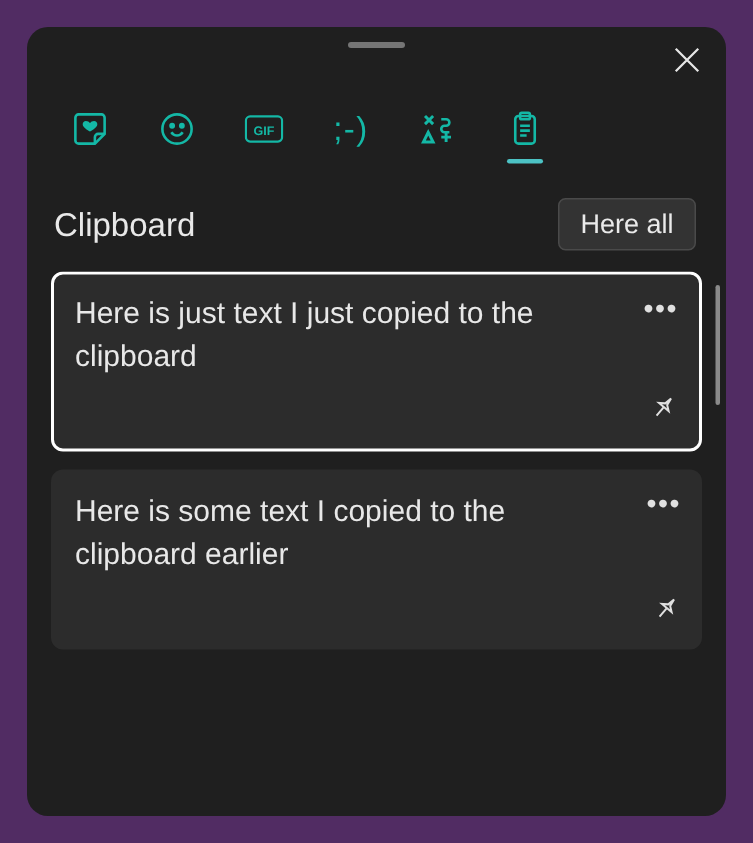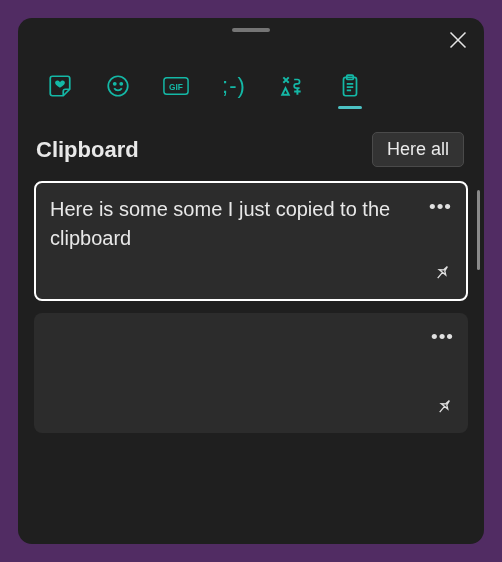--- a/index.html
+++ b/index.html
@@ -80,21 +80,21 @@
   .header-row {
     display: flex;
     align-items: center;
     justify-content: space-between;
     margin-top: 18px;
     padding: 0 4px 0 2px;
   }
   .title {
     color: #e8e8e8;
     font-size: 22px;
-    font-weight: 700;
+    font-weight: 400;
   }
   .clear-btn {
     background: #333333;
     color: #eaeaea;
     border: 1px solid #4a4a4a;
     border-radius: 5px;
     padding: 6px 14px;
     font-size: 18px;
     cursor: pointer;
   }
@@ -205,31 +205,32 @@
     </div>
   </div>
 
   <div class="header-row">
     <div class="title">Clipboard</div>
     <button class="clear-btn">Here all</button>
   </div>
 
   <div class="list">
     <div class="card selected">
-      <div class="card-text">Here is some some I just copied to the clipboard</div>
+      <div class="card-text">Here is just text I just copied to the clipboard</div>
       <div class="card-more">
         <span>•••</span>
       </div>
       <div class="card-pin">
         <svg viewBox="0 0 24 24" fill="none" stroke="currentColor" stroke-width="1.6">
           <path d="M12 2l-1 6-4 3 10 0-4-3-1-6zM12 11v9"></path>
         </svg>
       </div>
     </div>
     <div class="card">
+      <div class="card-text">Here is some text I copied to the clipboard earlier</div>
       <div class="card-more">
         <span>•••</span>
       </div>
       <div class="card-pin">
         <svg viewBox="0 0 24 24" fill="none" stroke="currentColor" stroke-width="1.6">
           <path d="M12 2l-1 6-4 3 10 0-4-3-1-6zM12 11v9"></path>
         </svg>
       </div>
     </div>
   </div>

